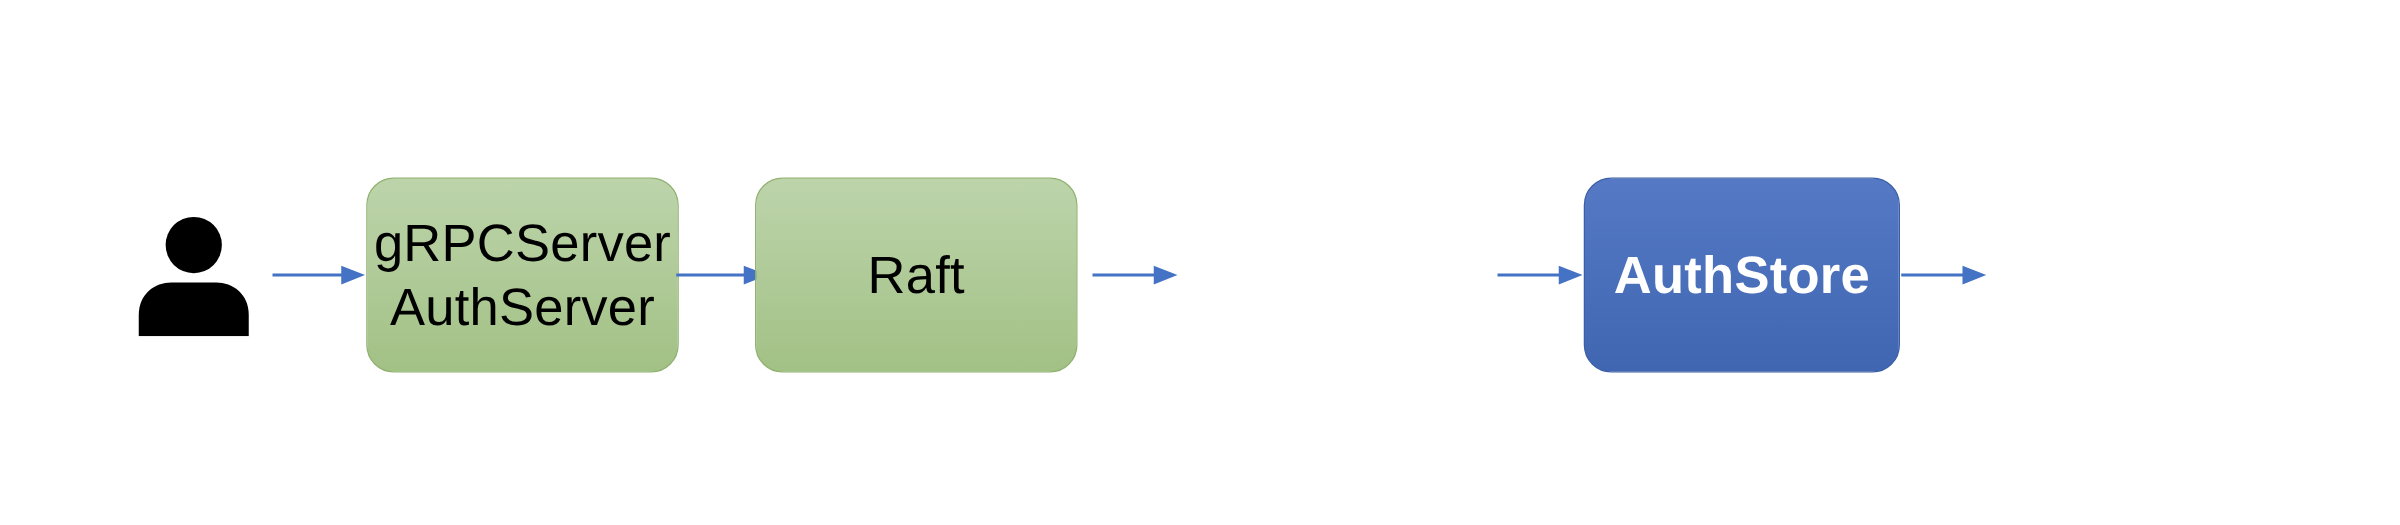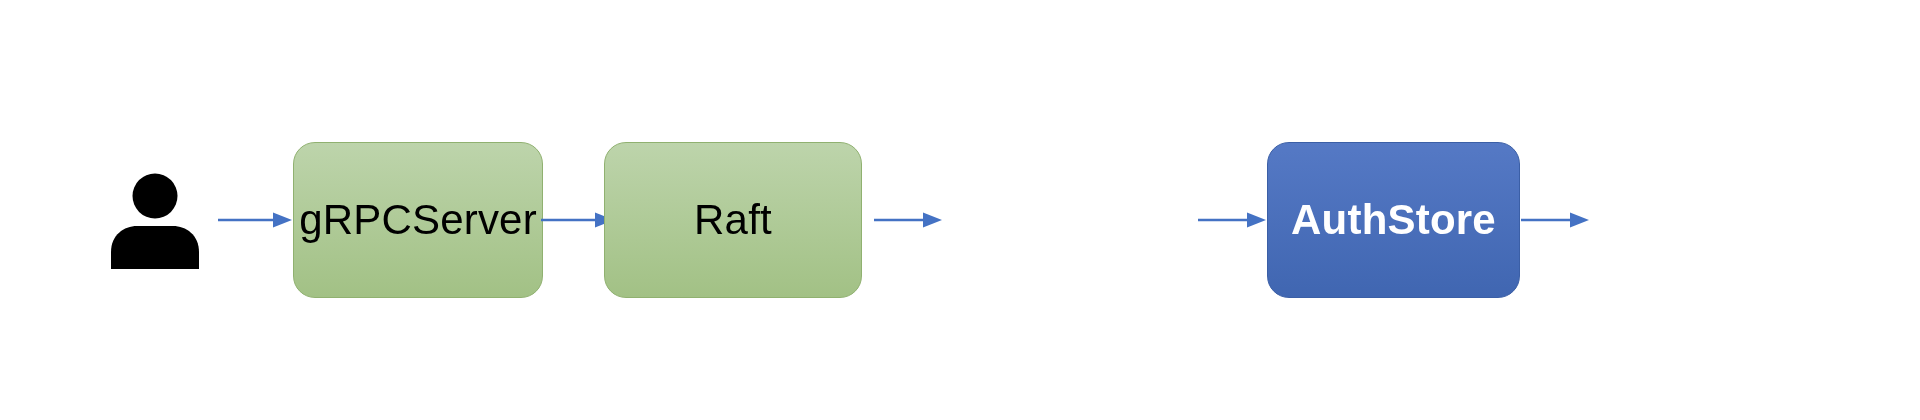--- a/index.html
+++ b/index.html
@@ -64,20 +64,21 @@
     </svg>
   </div>
 
   <svg class="arrow" style="left:217px" width="76" height="24" viewBox="0 0 76 24">
     <line x1="1" y1="12" x2="58" y2="12"></line>
     <polygon points="56,4.5 75,12 56,19.5"></polygon>
   </svg>
 
   <div class="node green" style="left:293px;width:250px">
     <div>gRPCServer</div>
+    <div>AuthServer</div>
   </div>
 
   <svg class="arrow" style="left:540px" width="75" height="24" viewBox="0 0 75 24">
     <line x1="1" y1="12" x2="57" y2="12"></line>
     <polygon points="55,4.5 74,12 55,19.5"></polygon>
   </svg>
 
   <div class="node green" style="left:604px;width:258px">
     <div>Raft</div>
   </div>

